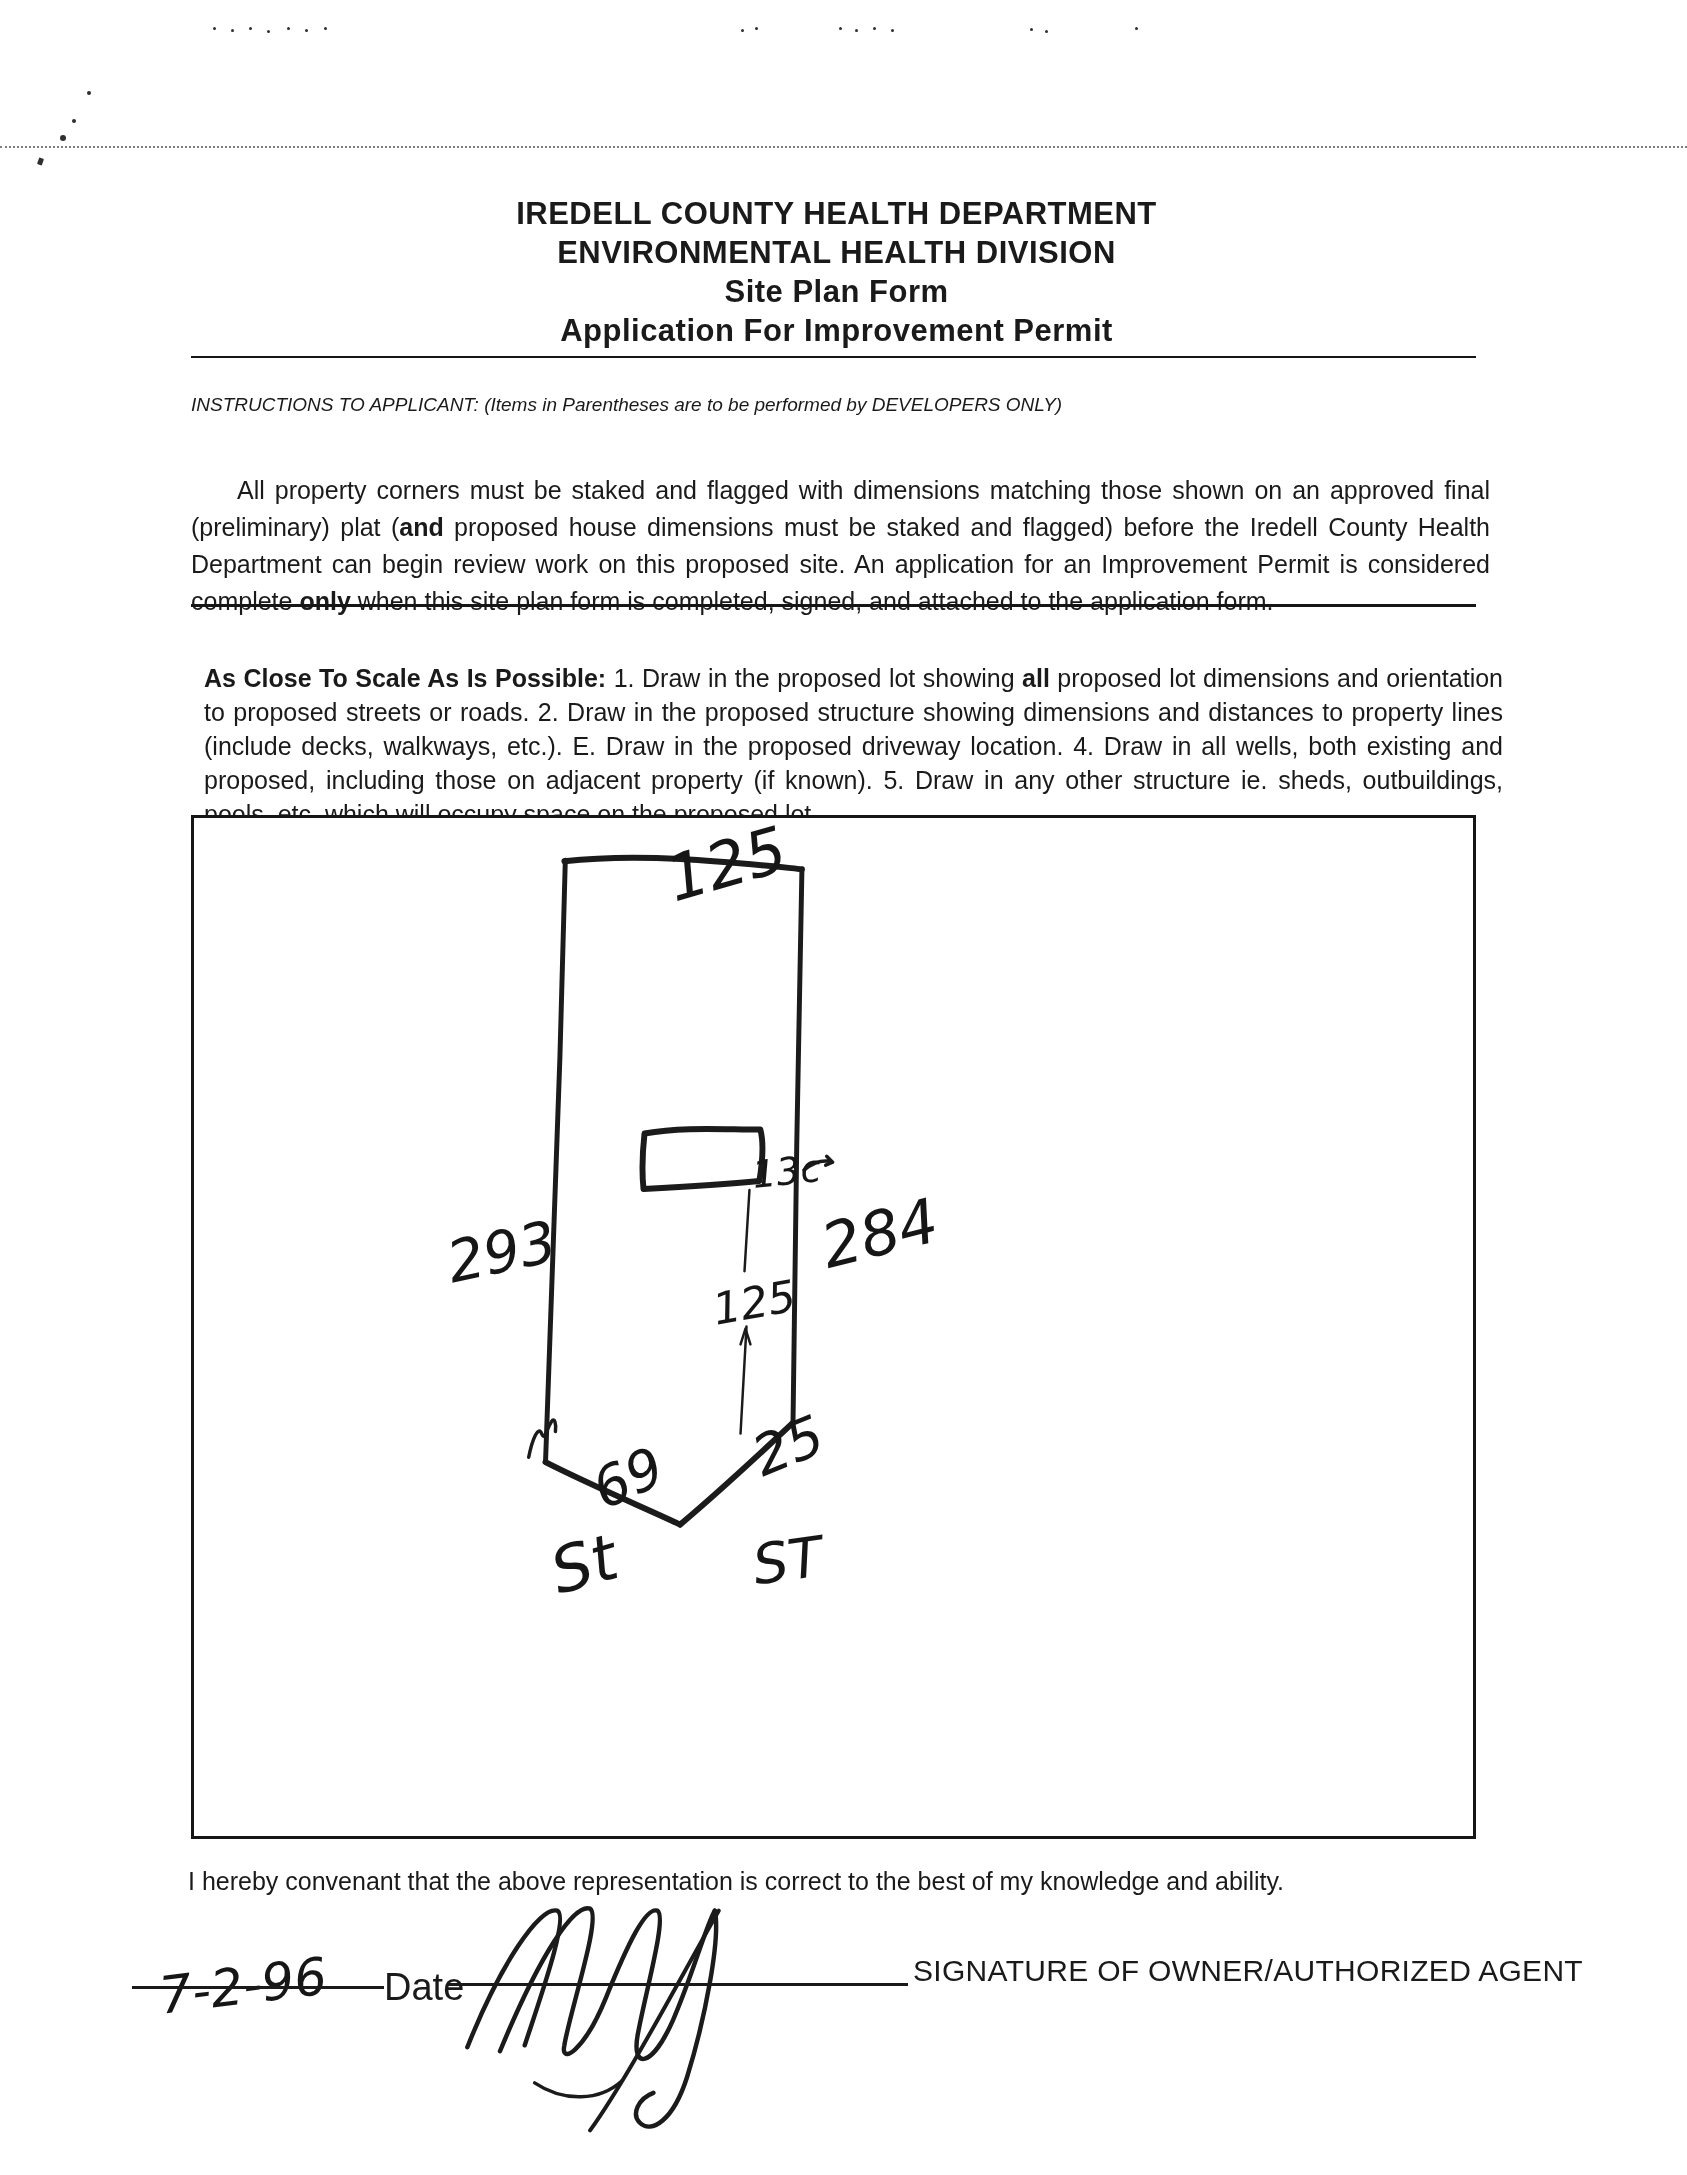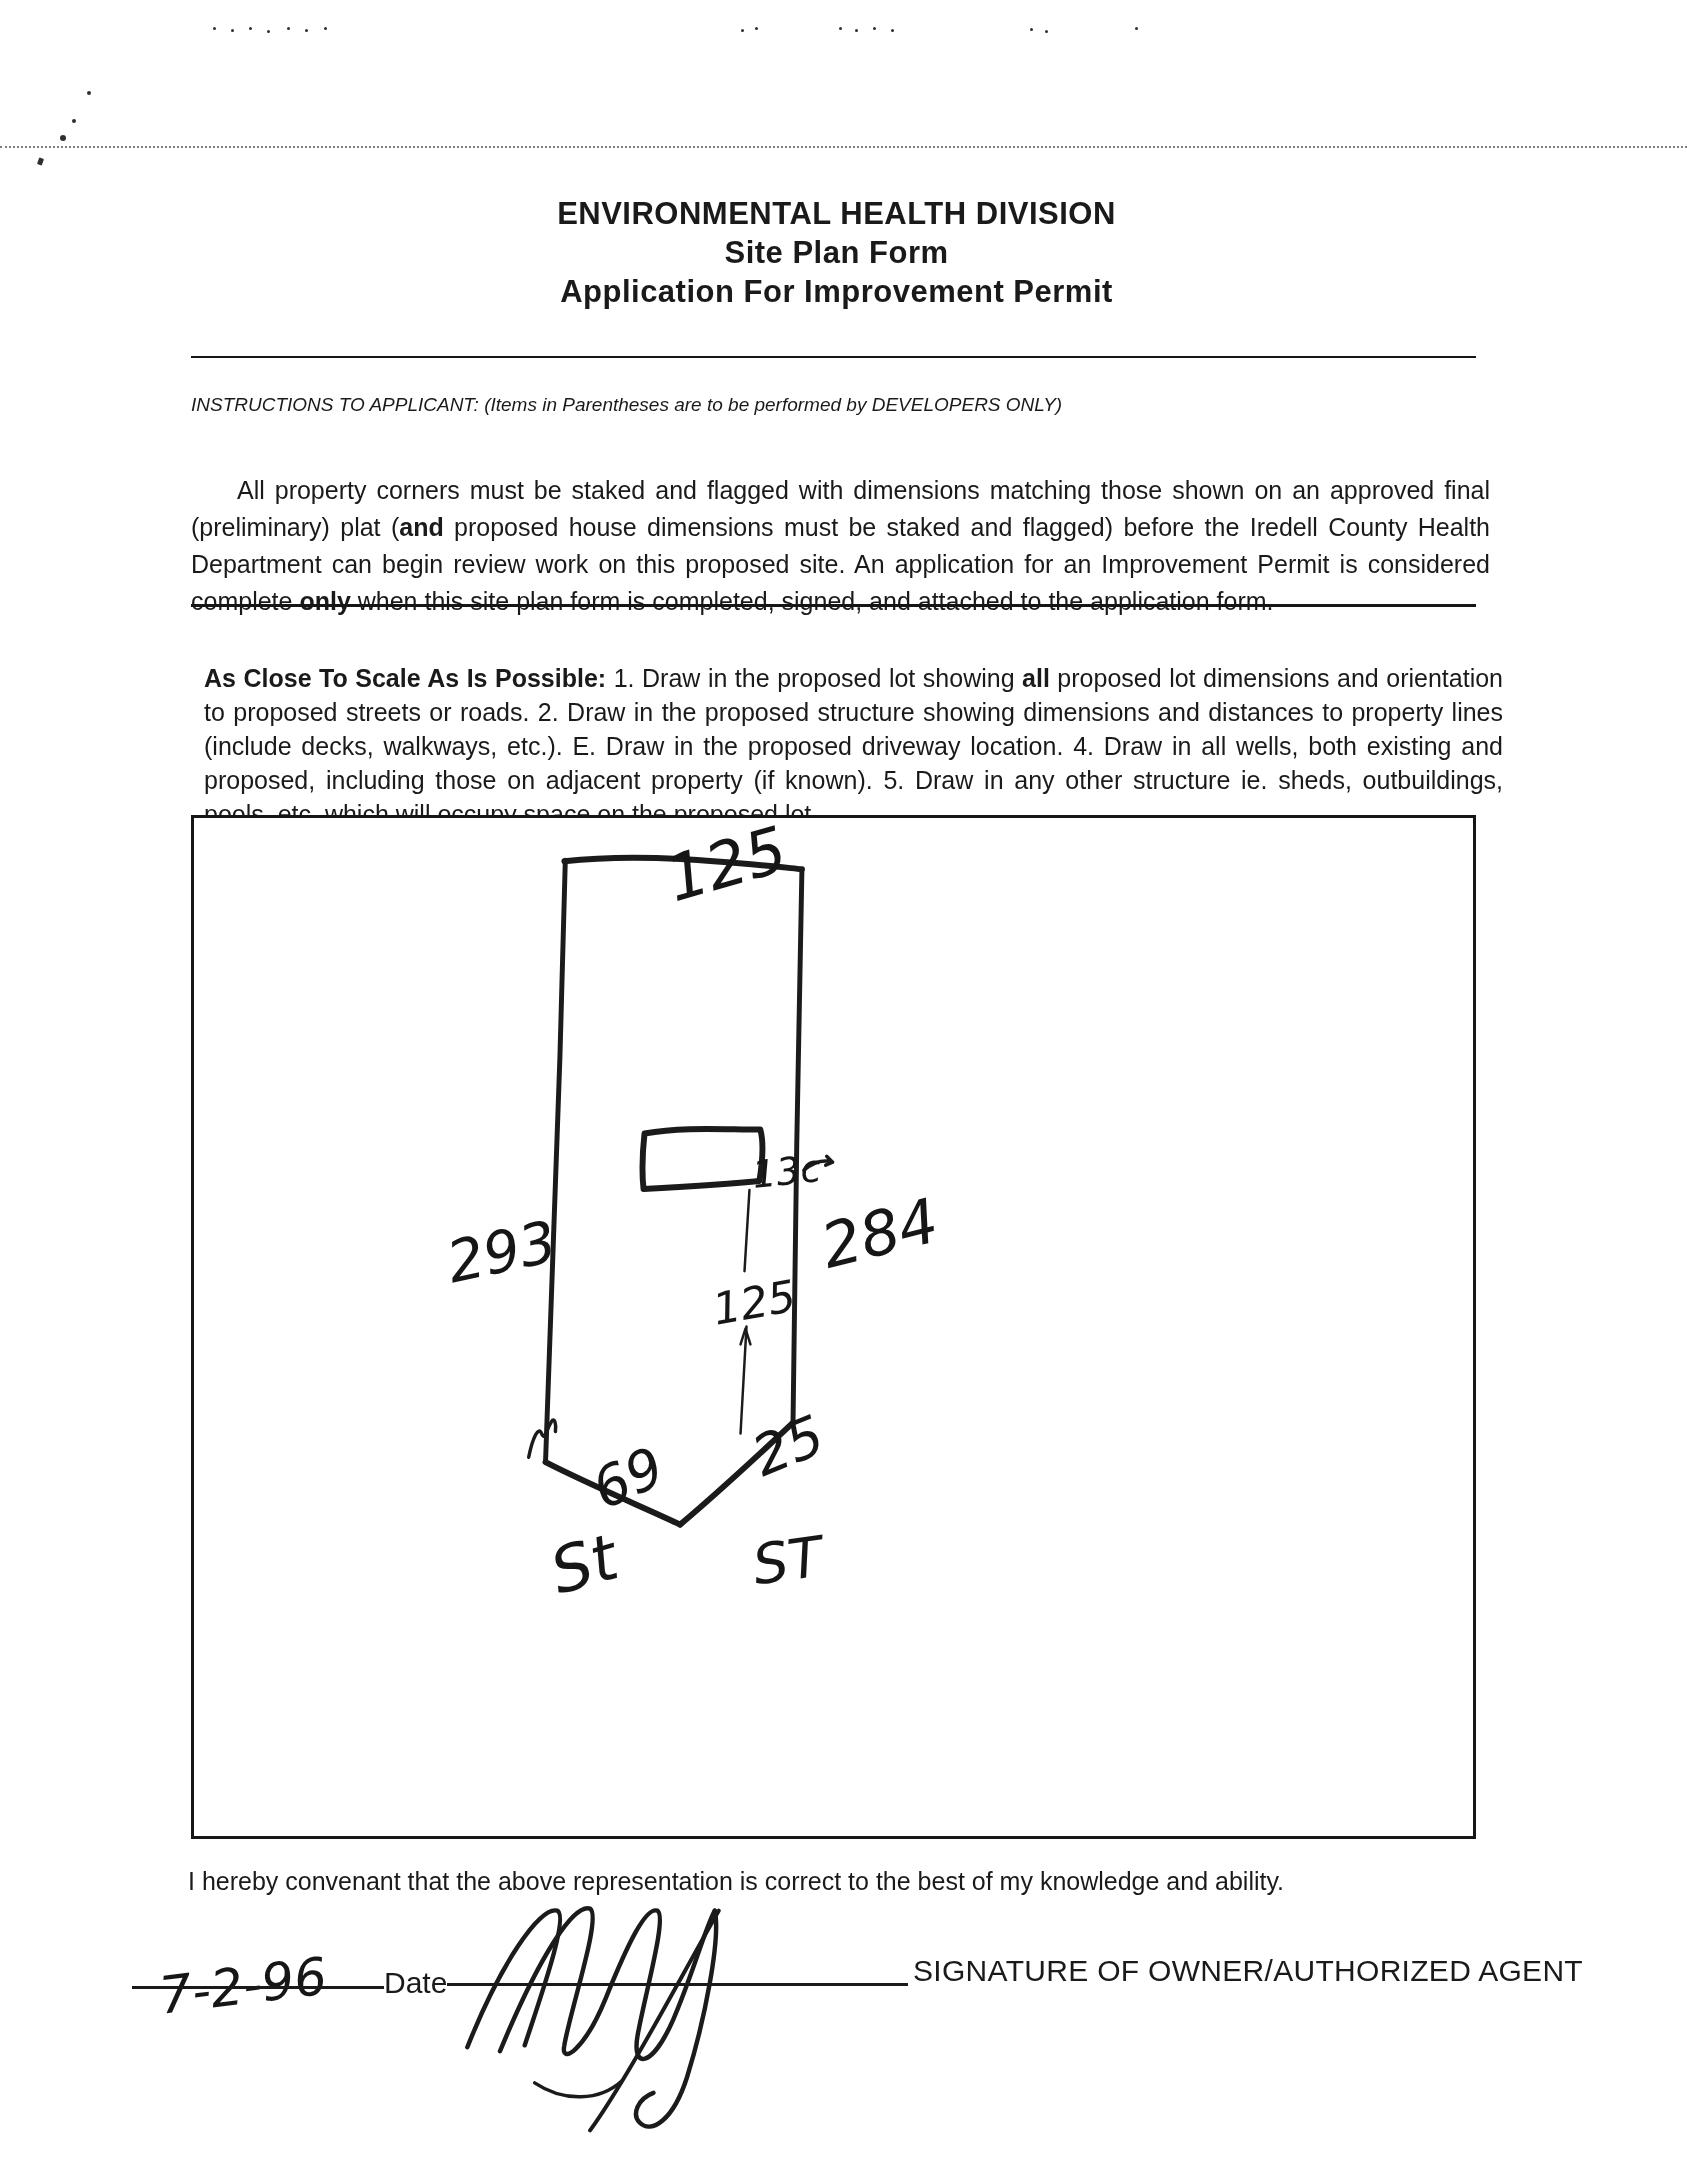--- a/index.html
+++ b/index.html
@@ -55,21 +55,21 @@
   .hand{
     font-family:"DejaVu Sans", sans-serif;
     font-style:italic;fill:#161616;
   }
   
   .covenant{
     position:absolute;left:188px;top:1867px;width:1307px;font-size:25px;
   }
   .sig-line{position:absolute;height:3px;background:#1a1a1a;}
   .date-label{
-    position:absolute;left:384px;top:1966px;font-size:30px;
+    position:absolute;left:384px;top:1966px;font-size:38px;
   }
   .sig-label{
     position:absolute;left:913px;top:1954px;font-size:30px;letter-spacing:0.3px;
   }
 </style>
 </head>
 <body>
 
 <div class="page">
 
@@ -93,20 +93,21 @@
   <div class="speck" style="left:72px;top:119px;width:4px;height:4px"></div>
   <div class="speck" style="left:60px;top:135px;width:6px;height:6px"></div>
   <div class="speck" style="left:38px;top:158px;width:5px;height:7px;border-radius:1px;transform:rotate(20deg)"></div>
   <div class="speck" style="left:632px;top:994px;width:3px;height:3px"></div>
   <div class="speck" style="left:1141px;top:933px;width:3px;height:3px"></div>
   <div class="speck" style="left:337px;top:1689px;width:3px;height:3px"></div>
 
   <div class="dotted-rule"></div>
 
   <div class="header">
+    <div>IREDELL COUNTY HEALTH DEPARTMENT</div>
     <div>ENVIRONMENTAL HEALTH DIVISION</div>
     <div>Site Plan Form</div>
     <div>Application For Improvement Permit</div>
   </div>
 
   <div class="rule rule-thin" style="top:356px"></div>
 
   <div class="instr-heading">INSTRUCTIONS TO APPLICANT: (Items in Parentheses are to be performed by DEVELOPERS ONLY)</div>
 
   <p class="para para-1"><span class="indent"></span><span>All property corners must be staked and flagged with dimensions matching those shown on an approved final (preliminary) plat (</span><b>and</b><span> proposed house dimensions must be staked and flagged) before the Iredell County Health Department can begin review work on this proposed site. An application for an Improvement Permit is considered complete </span><b>only</b><span> when this site plan form is completed, signed, and attached to the application form.</span></p>

